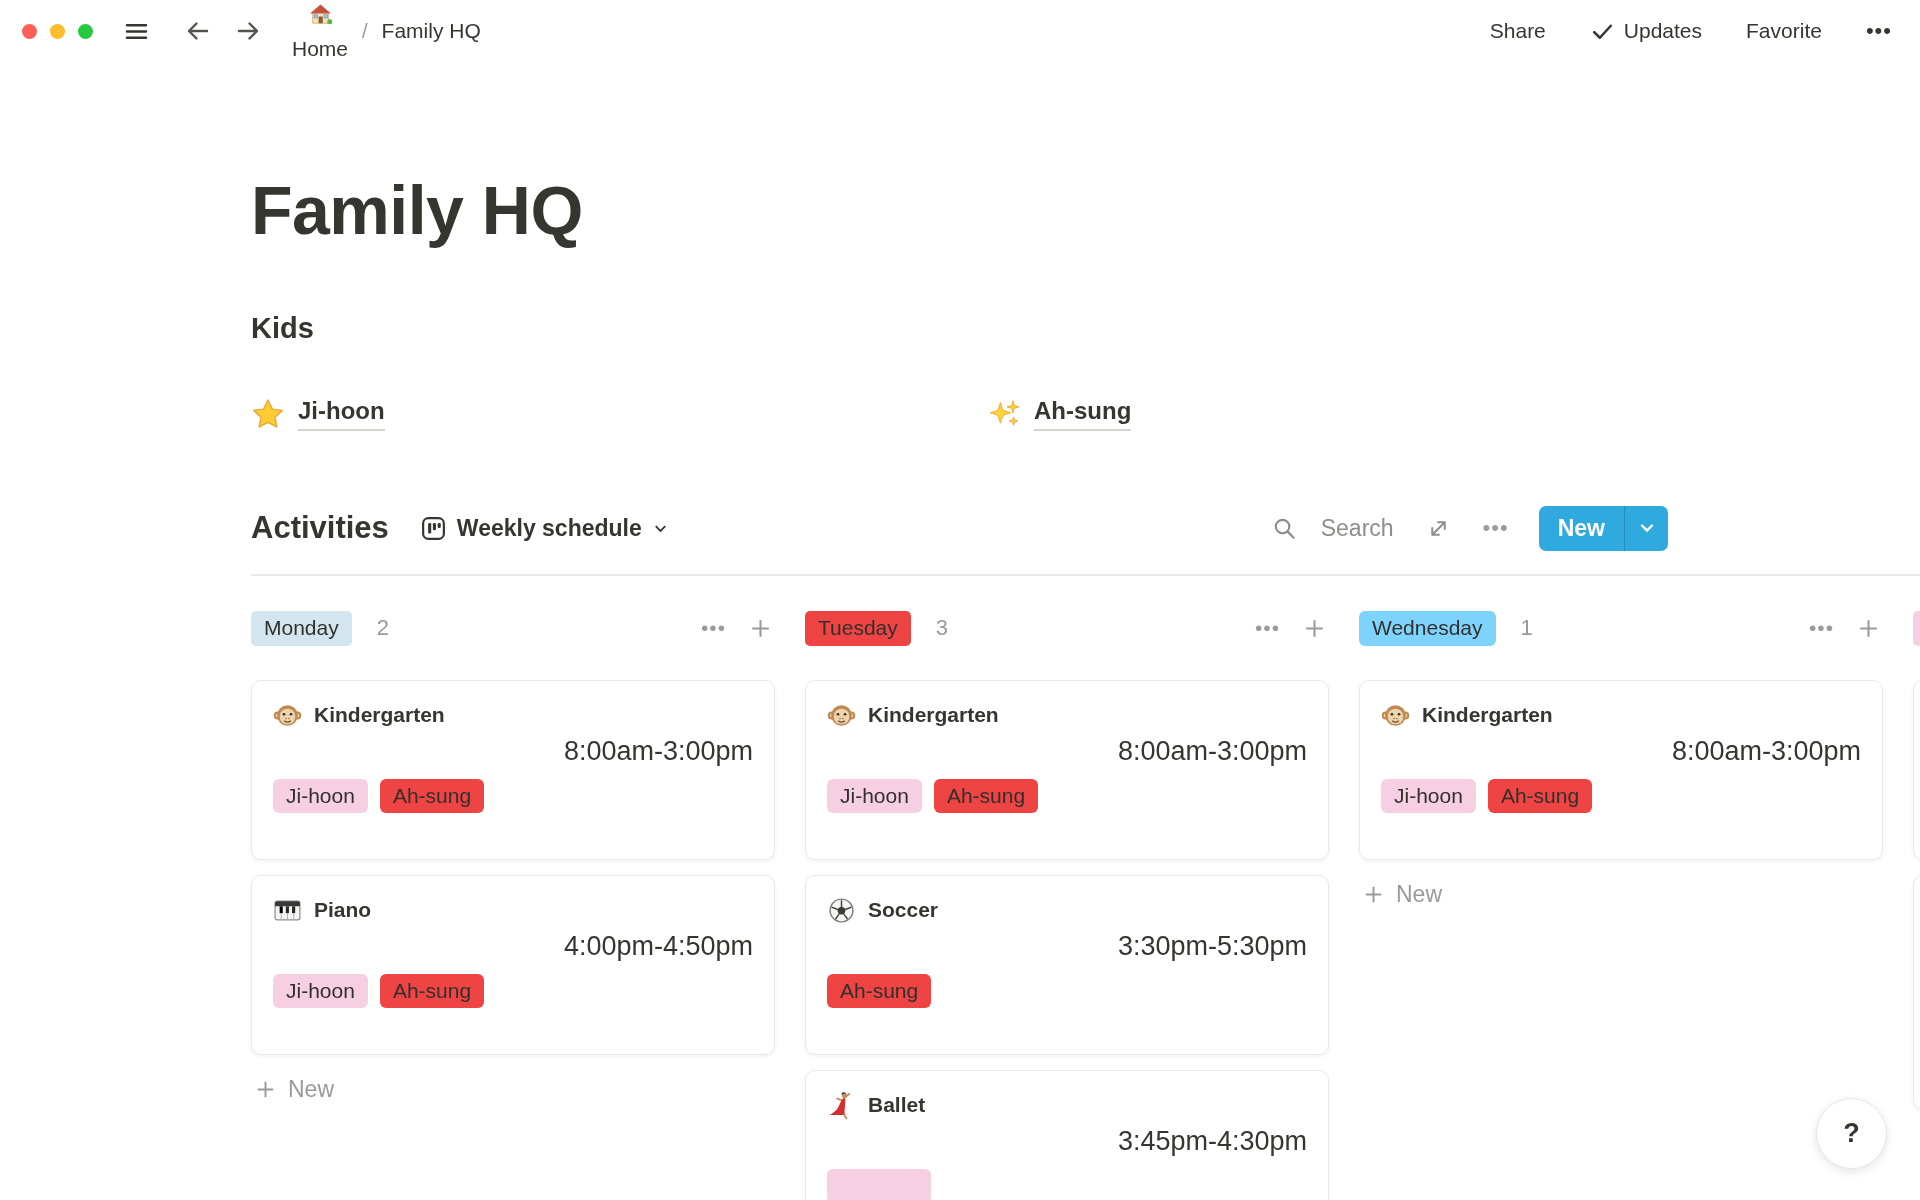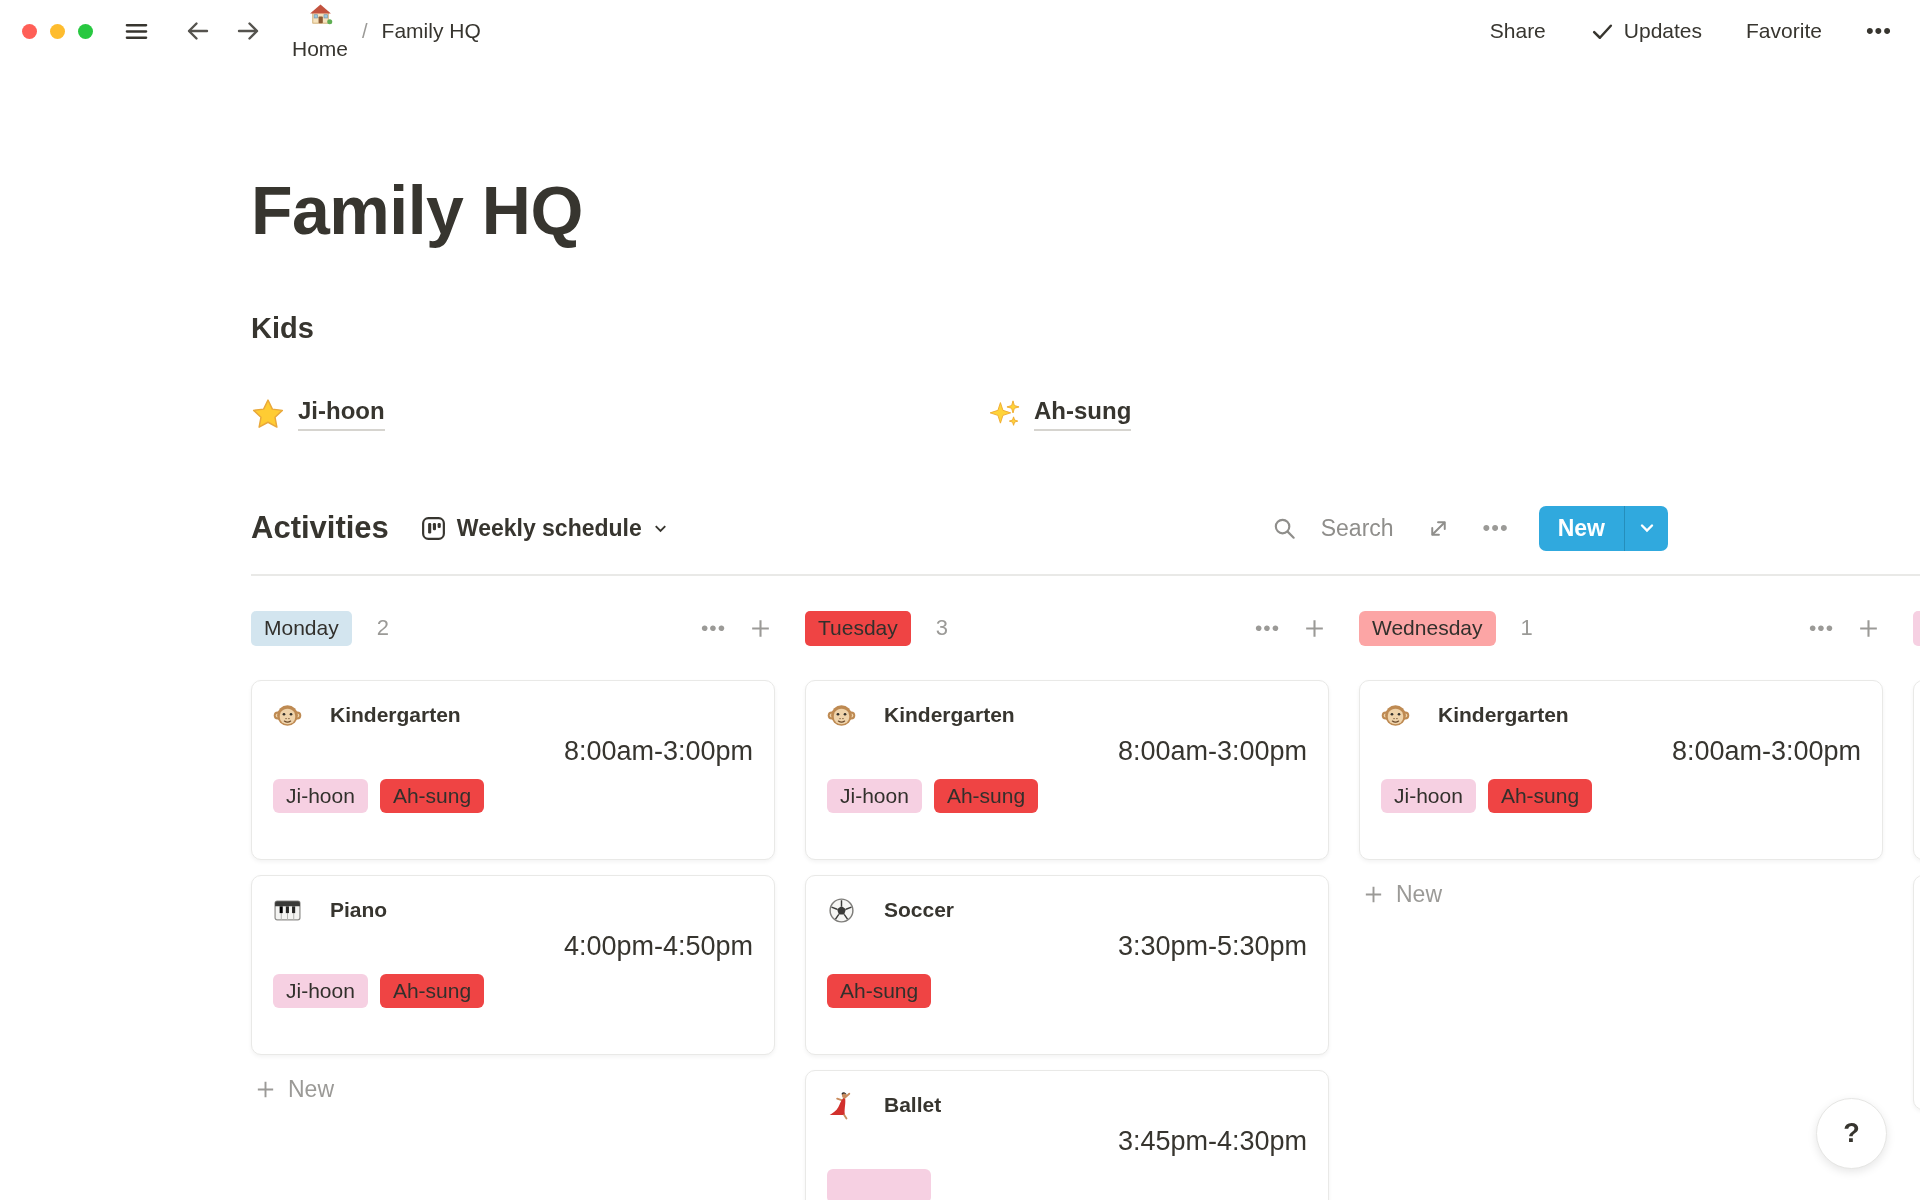--- a/index.html
+++ b/index.html
@@ -49,30 +49,30 @@
   .new-btn-chevron { background:#30A9DE; border:none; border-left:1.5px solid rgba(9,71,97,0.28); width:44px; cursor:pointer; display:flex; align-items:center; justify-content:center; }
   .divider { height:2px; background:#E9E9E7; margin-top:22px; }
 
   
   .board { display:flex; gap:30px; margin-top:30px; padding-left:251px; width:3000px; }
   .column { width:524px; flex:none; }
   .col-header { display:flex; align-items:center; height:44px; margin-bottom:30px; }
   .tag { display:inline-flex; align-items:center; height:35px; padding:0 13px; border-radius:5px; font-size:21px; color:#32302C; }
   [data-tag="blue"]   { background:#D3E5EF; }
   [data-tag="yellow"] { background:#ef4444; }
-  [data-tag="green"]  { background:#fca5a5;border-radius:6px; }
+  [data-tag="green"]  { background:#7dd3fc;border-radius:6px; }
   [data-tag="pink"]   { background:#F6D0E2; }
   .col-count { margin-left:25px; color:#9B9A97; font-size:22px; }
   .col-actions { margin-left:auto; display:flex; align-items:center; gap:18px; }
   .col-dots { background:none; border:none; cursor:pointer; color:#9B9A97; font-size:21px; letter-spacing:1px; padding:2px; }
 
   .card { background:#fff; border:1px solid #E9E9E7; border-radius:10px; box-shadow:0 2px 4px rgba(15,15,15,0.05);
           height:180px; padding:18px 21px; margin-bottom:15px; cursor:pointer; }
   .card-title-row { display:flex; align-items:center; gap:12px; height:32px; }
-  .card-title { font-size:21px; font-weight:600;margin-left:16px; }
+  .card-title { font-size:21px; font-weight:600; }
   .card-time { margin-top:8px; font-size:27px; line-height:24px;text-align:right; }
   .card-tags { margin-top:16px; display:flex; gap:12px; }
   .chip { display:inline-flex; align-items:center; height:34px; padding:0 13px; border-radius:6px; font-size:21px; color:#32302C; }
   .chip-empty { width:104px; }
   .new-row { display:flex; align-items:center; gap:11px; color:#9B9A97; font-size:23px; background:none; border:none; cursor:pointer; padding:6px 3px; margin-top:8px; font-family:inherit; }
 
   .stub-card-1 { height:180px; }
   .stub-card-2 { height:235px; }
 
   

